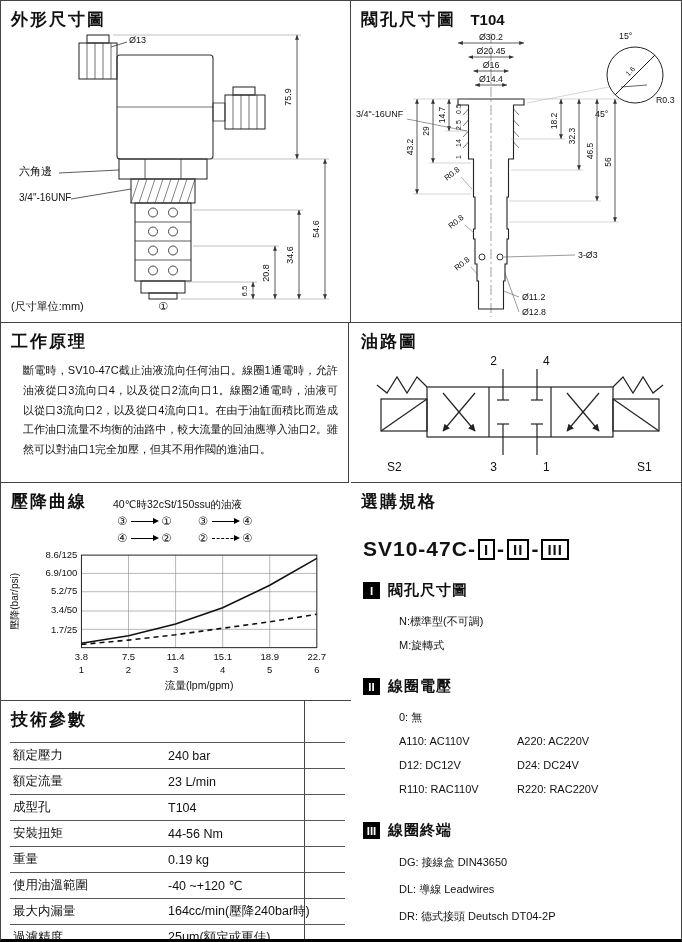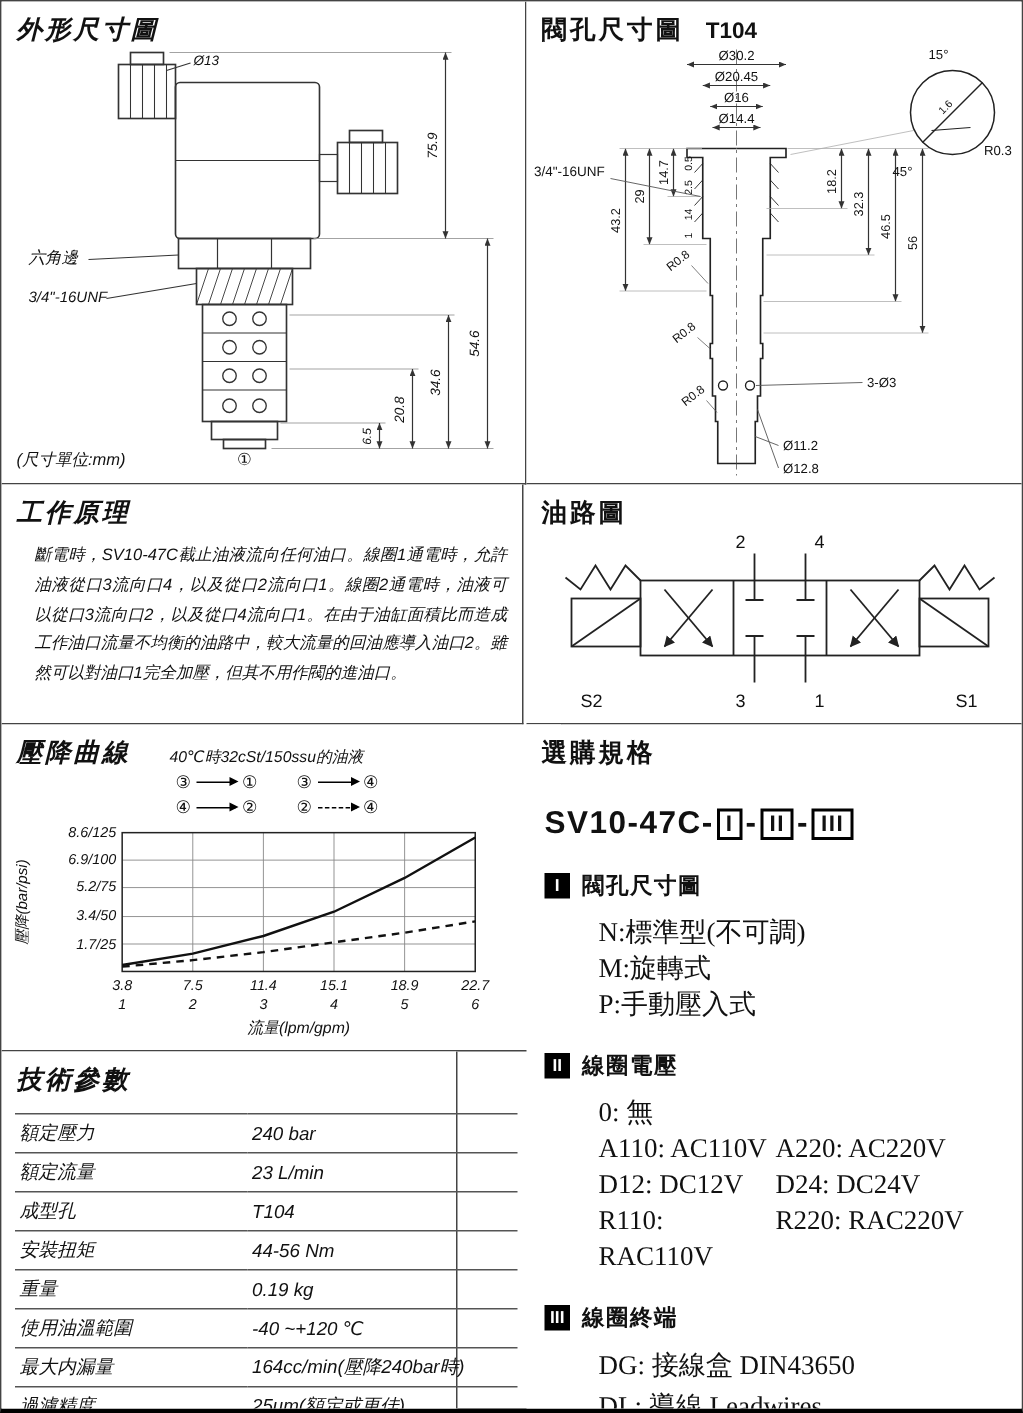--- a/index.html
+++ b/index.html
@@ -1,20 +1,20 @@
 <!DOCTYPE html>
 <html><head>
 <meta charset="utf-8">
 <style>
   *{margin:0;padding:0;box-sizing:border-box;}
   html,body{background:#fff;}
   body{font-family:"Liberation Sans","DejaVu Sans",sans-serif;color:#111;}
   .page{position:relative;width:682px;height:942px;background:#fff;border:1px solid #444;border-bottom:3px solid #000;overflow:hidden;}
   .panel{position:absolute;background:#fff;}
-  .b-r{border-right:1px solid #444;font-style:italic;}
+  .b-r{border-right:1px solid #444;}
   .b-b{border-bottom:1px solid #444;}
   #p-outline{left:0;top:0;width:350px;height:322px;}
   #p-cavity{left:350px;top:0;width:331px;height:322px;}
   #p-principle{left:0;top:322px;width:348px;height:160px;}
   #p-circuit{left:350px;top:322px;width:331px;height:160px;}
   #p-curve{left:0;top:482px;width:374px;height:218px;}
   #p-params{left:0;top:700px;width:304px;height:239px;}
   #p-ordering{left:350px;top:482px;width:331px;height:457px;}
   .sec-head{padding:7px 0 0 10px;}
   .sec-title{font-size:17px;font-weight:bold;letter-spacing:2px;display:inline-block;}
@@ -37,21 +37,21 @@
   .params-table td{border-bottom:1px solid #555;padding:4px 3px;}
   .params-table tr:first-child td{border-top:1px solid #555;margin-left:17px;}
   .params-table td.pl{width:155px;}
   
   .model-line{margin:24px 0 4px 12px;font-size:21px;font-weight:bold;letter-spacing:1px;display:flex;align-items:center;}
   .model-box{border:2px solid #000;font-size:15px;line-height:17px;padding:0 4px;margin:0 2px;display:inline-block;}
   .ord-group{margin:20px 0 0 12px;}
   .ord-head{display:flex;align-items:center;}
   .mark{background:#000;color:#fff;width:17px;height:17px;display:inline-flex;align-items:center;justify-content:center;font-size:11.5px;font-weight:bold;margin-right:8px;flex:0 0 auto;}
   .ord-heading{font-size:15px;font-weight:bold;letter-spacing:1px;}
-  .ord-items{margin:9px 16px 0 36px;font-size:18px;line-height:24px;font-family:Liberation Serif, serif;}
+  .ord-items{margin:9px 16px 0 36px;font-size:11px;line-height:24px;}
   .ord-row{display:flex;}
   .ord-row span:first-child{width:118px;}
 </style>
 </head>
 <body>
 
 <div class="page">
 
   <div class="panel b-r b-b" id="p-outline">
     <div class="sec-head"><span class="sec-title">外形尺寸圖</span></div>
@@ -449,21 +449,20 @@
         <span class="model-box">III</span>
     </div>
     <div class="ord-group">
       <div class="ord-head">
         <span class="mark">I</span>
         <span class="ord-heading">閥孔尺寸圖</span>
       </div>
       <div class="ord-items">
         <div>N:標準型(不可調)</div>
         <div>M:旋轉式</div>
-        <div>P:手動壓入式</div>
       </div>
     </div>
     <div class="ord-group">
       <div class="ord-head">
         <span class="mark">II</span>
         <span class="ord-heading">線圈電壓</span>
       </div>
       <div class="ord-items">
         <div>0: 無</div>
         <div class="ord-row">

